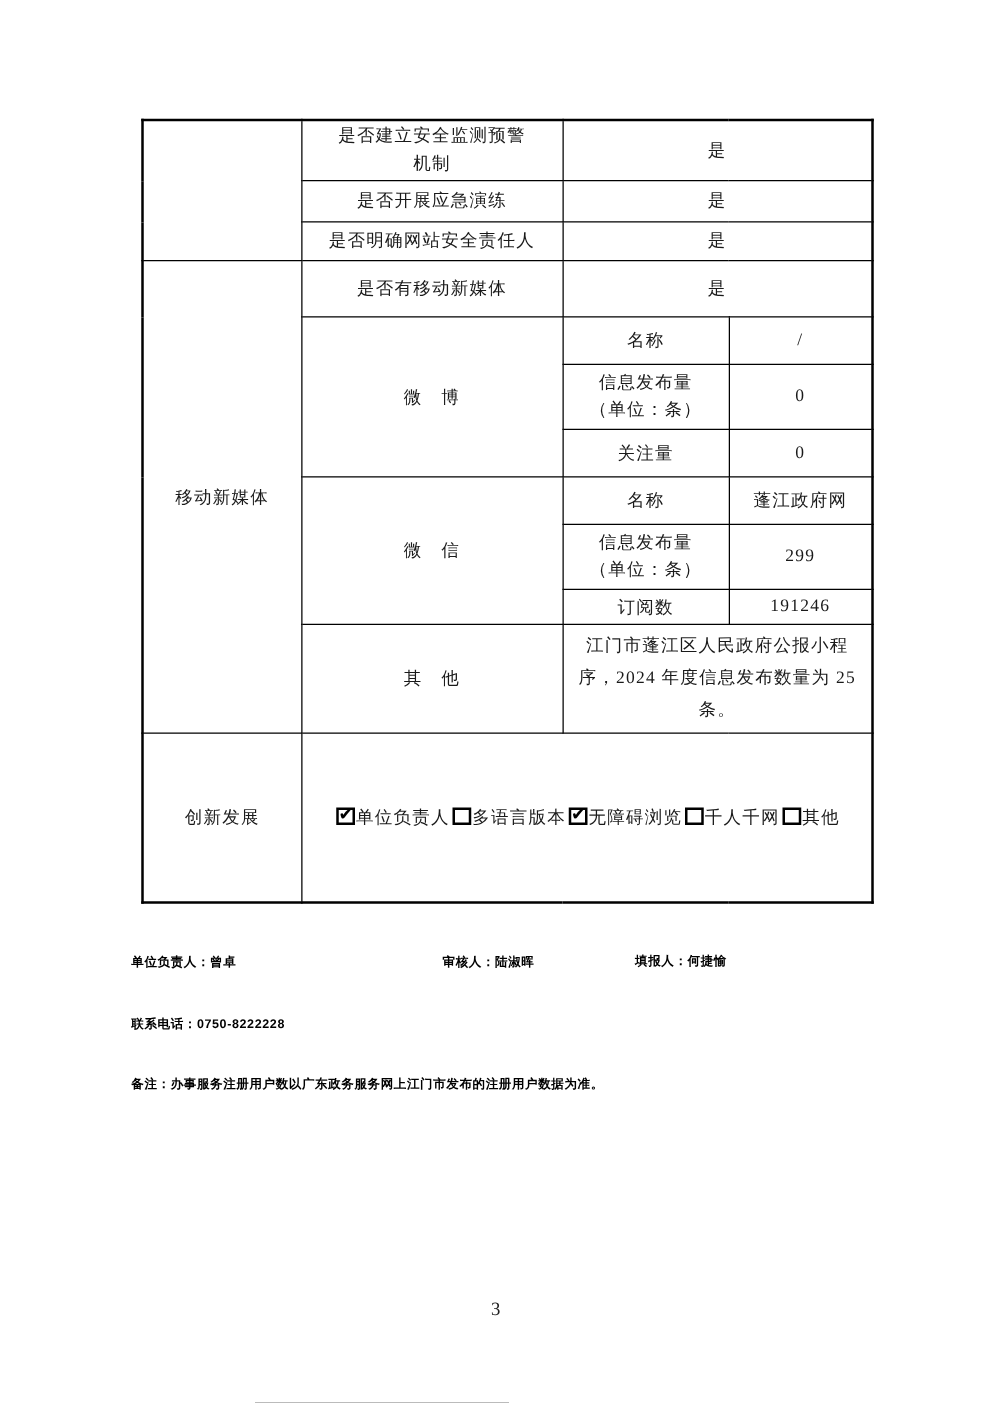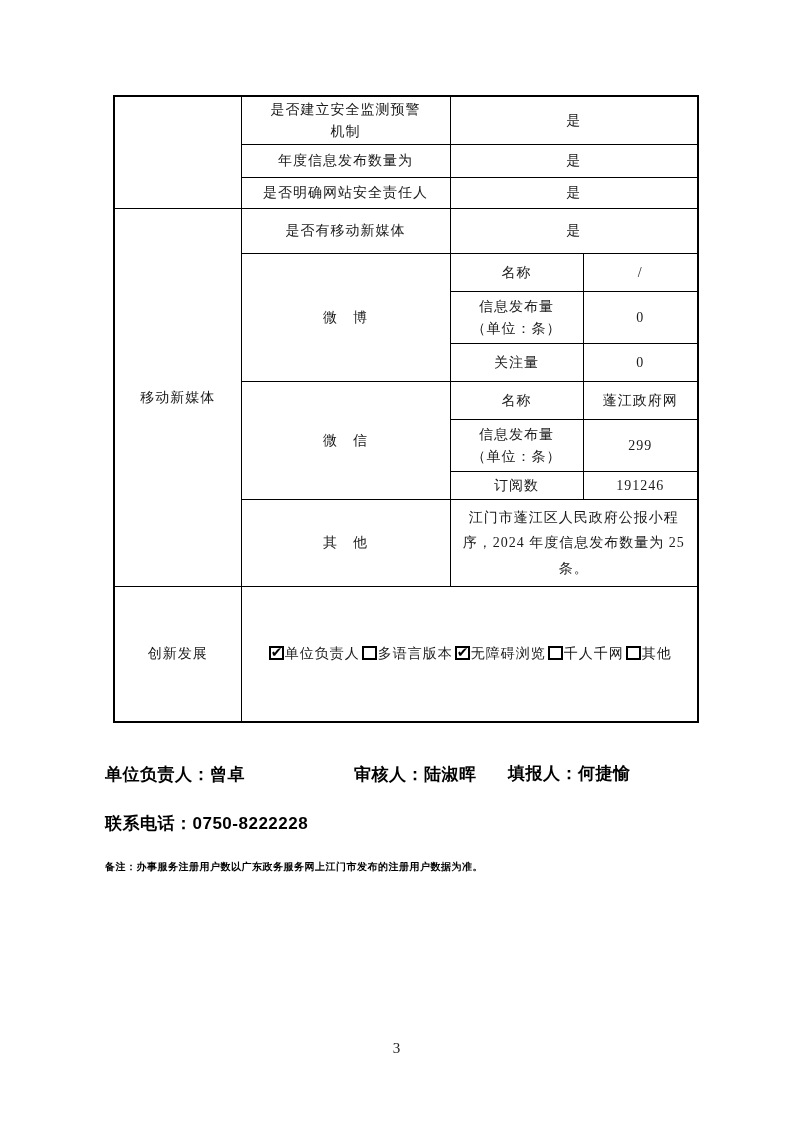--- a/index.html
+++ b/index.html
@@ -58,21 +58,21 @@
     content:"✔";
     position:absolute; left:0px; top:-3px;
     font-size:14px; line-height:14px;
     font-weight:bold; color:#000;
     font-family:"DejaVu Sans",sans-serif;
   }
   .footer-item {
     position:absolute;
     font-family:"Liberation Sans","DejaVu Sans",sans-serif;
     font-weight:700;
-    font-size:17px;
+    font-size:10px;
     color:#000;
     letter-spacing:0.5px;
     white-space:nowrap;
   }
   .note-item { font-size:10px; }
   .page-number {
     position:absolute; left:0; top:1040px;
     width:100%; text-align:center;
     font-size:15px; color:#222;
   }
@@ -90,21 +90,21 @@
         <col style="width:115px">
     </colgroup>
     <tbody>
       <tr class="r1">
         <td rowspan="3"></td>
         <td class="pre">是否建立安全监测预警
 机制</td>
         <td colspan="2">是</td>
       </tr>
       <tr class="r2">
-        <td>年度信息发布数量为</td>
+        <td>是否开展应急演练</td>
         <td colspan="2">是</td>
       </tr>
       <tr class="r3">
         <td>是否明确网站安全责任人</td>
         <td colspan="2">是</td>
       </tr>
       <tr class="r4">
         <td rowspan="8">移动新媒体</td>
         <td>是否有移动新媒体</td>
         <td colspan="2">是</td>

